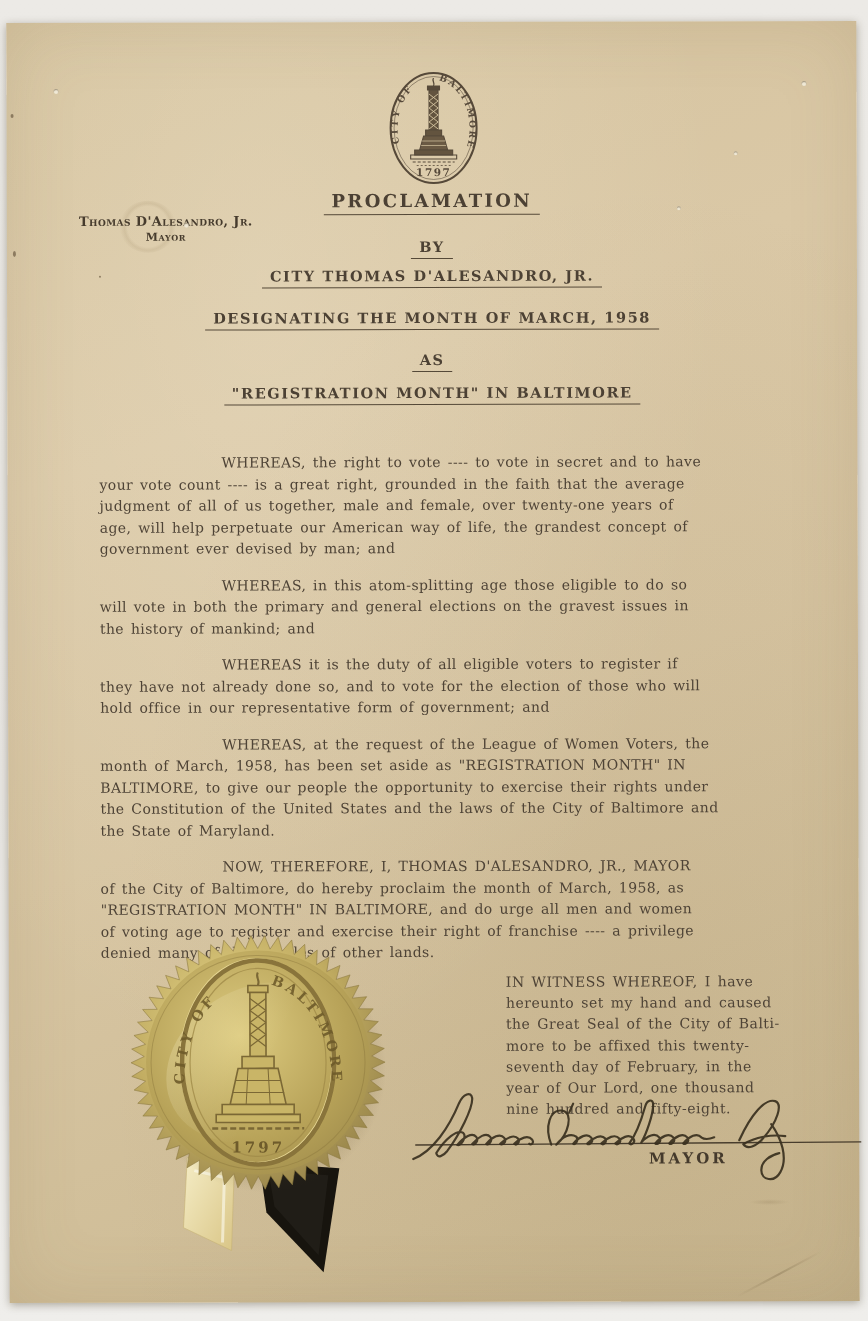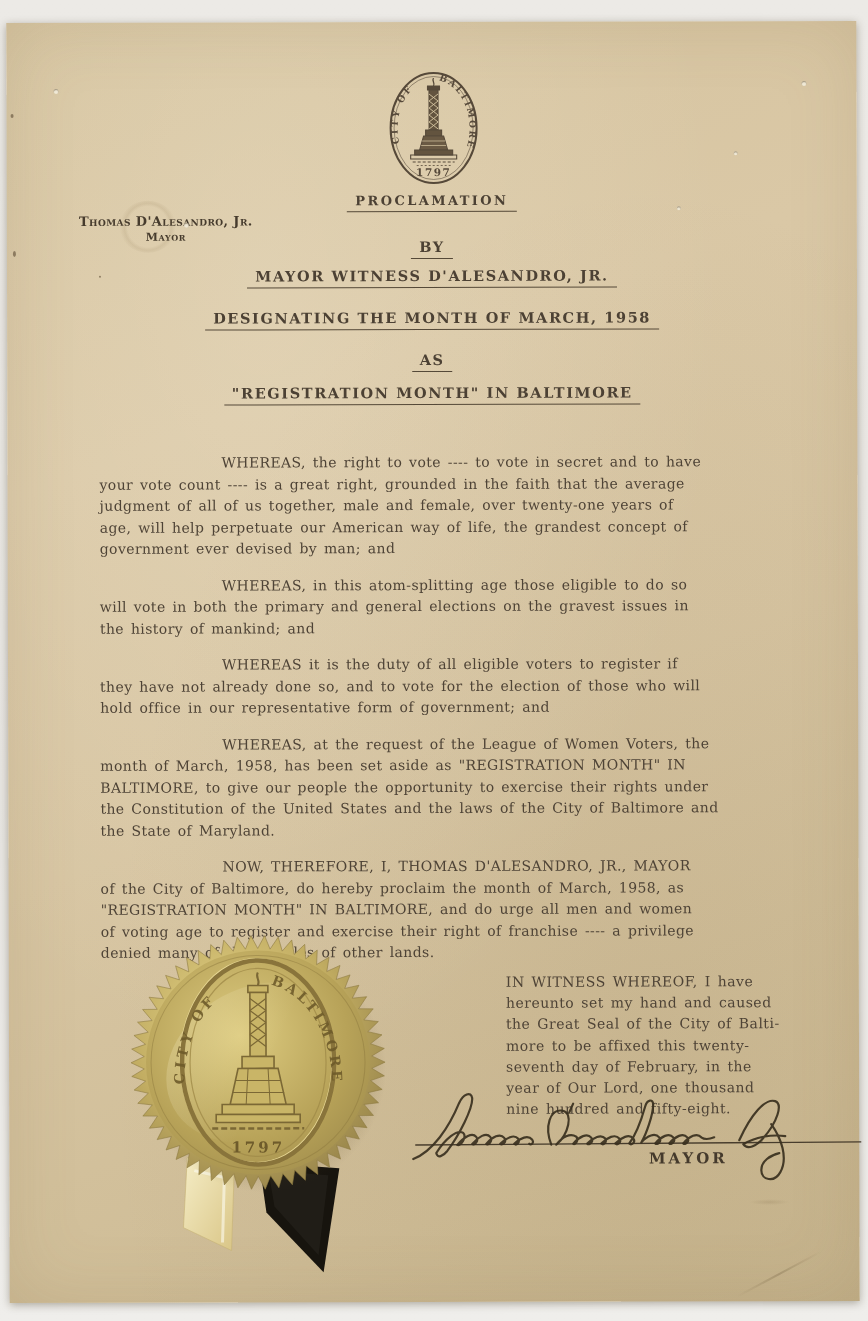--- a/index.html
+++ b/index.html
@@ -20,21 +20,21 @@
   
   .ink-seal{position:absolute;left:377px;top:44px;width:100px;height:125px;}
   
   .letterhead{position:absolute;left:64px;top:191px;width:190px;text-align:center;color:#463b2d;}
   .lh-name{font-variant:small-caps;font-weight:bold;font-size:13px;letter-spacing:.4px;}
   .lh-title{font-variant:small-caps;font-weight:bold;font-size:11px;margin-top:2px;letter-spacing:.6px;}
   
   .title-line{position:absolute;left:0;right:0;text-align:center;color:#4c4134;}
   .title-line .u{display:inline-block;border-bottom:1.6px solid #554938;padding:0 8px 3px 8px;
     font-weight:bold;letter-spacing:1.6px;font-size:14.5px;}
-  .t0{top:168px;} .t0 .u{font-size:13px;letter-spacing:2.4px;}
+  .t0{top:168px;} .t0 .u{font-size:18px;letter-spacing:2.4px;}
   .t1{top:215px;} .t2{top:244px;} .t3{top:286px;} .t4{top:328px;} .t5{top:361px;}
   
   .body-text{position:absolute;left:92px;right:86px;top:430px;color:#4e4336;}
   .para{
     margin:0 0 15px 0;font-size:14px;line-height:21.5px;letter-spacing:.4px;word-spacing:2px;
     white-space:pre-line;text-indent:122px;
   }
   
   .witness{
     position:absolute;left:497px;top:950px;width:345px;color:#4e4336;
@@ -100,21 +100,21 @@
     <text x="50" y="110" text-anchor="middle" font-size="10.5" font-weight="bold" letter-spacing="1.5" fill="#56493a" font-family="'DejaVu Serif',serif">1797</text>
   </svg>
 
   <div class="letterhead">
     <div class="lh-name">Thomas D'Alesandro, Jr.</div>
     <div class="lh-title">Mayor</div>
   </div>
 
   <div class="title-line t0"><span class="u">PROCLAMATION</span></div>
   <div class="title-line t1"><span class="u">BY</span></div>
-  <div class="title-line t2"><span class="u">MAYOR WITNESS D'ALESANDRO, JR.</span></div>
+  <div class="title-line t2"><span class="u">CITY THOMAS D'ALESANDRO, JR.</span></div>
   <div class="title-line t3"><span class="u">DESIGNATING THE MONTH OF MARCH, 1958</span></div>
   <div class="title-line t4"><span class="u">AS</span></div>
   <div class="title-line t5"><span class="u">"REGISTRATION MONTH" IN BALTIMORE</span></div>
 
   <div class="body-text">
     <p class="para">WHEREAS, the right to vote ---- to vote in secret and to have
 your vote count ---- is a great right, grounded in the faith that the average
 judgment of all of us together, male and female, over twenty-one years of
 age, will help perpetuate our American way of life, the grandest concept of
 government ever devised by man; and</p>

